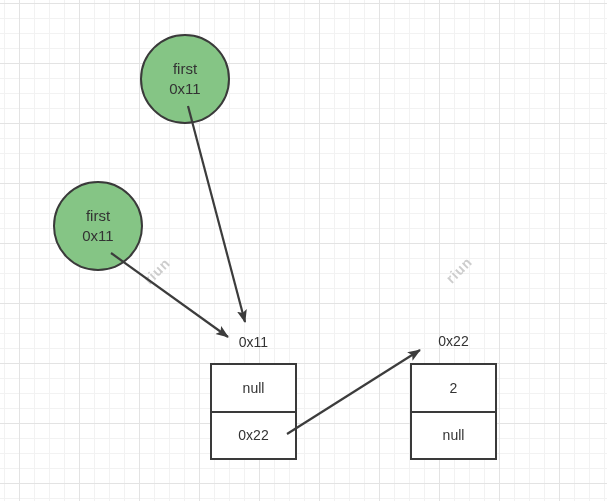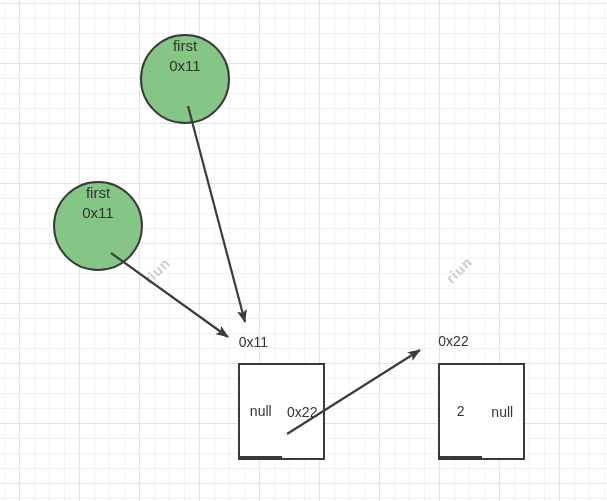--- a/index.html
+++ b/index.html
@@ -57,20 +57,21 @@
     position: absolute;
     width: 90px;
     height: 90px;
     box-sizing: border-box;
     border: 2.5px solid #3a3a3a;
     border-radius: 50%;
     background: #85c585;
     display: flex;
     flex-direction: column;
     align-items: center;
+    justify-content: center;
     z-index: 2;
     font-size: 15px;
     line-height: 20px;
   }
   .pointer-first { left: 140px; top: 34px; }
   .pointer-head  { left: 53px;  top: 181px; }
 
   
   .node-label {
     position: absolute;
@@ -83,22 +84,22 @@
   .label-0x22 { left: 410px; top: 333px; }
 
   .node-box {
     position: absolute;
     width: 87px;
     height: 97px;
     box-sizing: border-box;
     border: 2.5px solid #3a3a3a;
     background: #ffffff;
     display: flex;
+    flex-direction: column;
     z-index: 2;
-    margin-left: 28px;
   }
   .box-0x11 { left: 210px; top: 363px; }
   .box-0x22 { left: 410px; top: 363px; }
 
   .node-cell {
     flex: 1;
     display: flex;
     align-items: center;
     justify-content: center;
     font-size: 14px;

